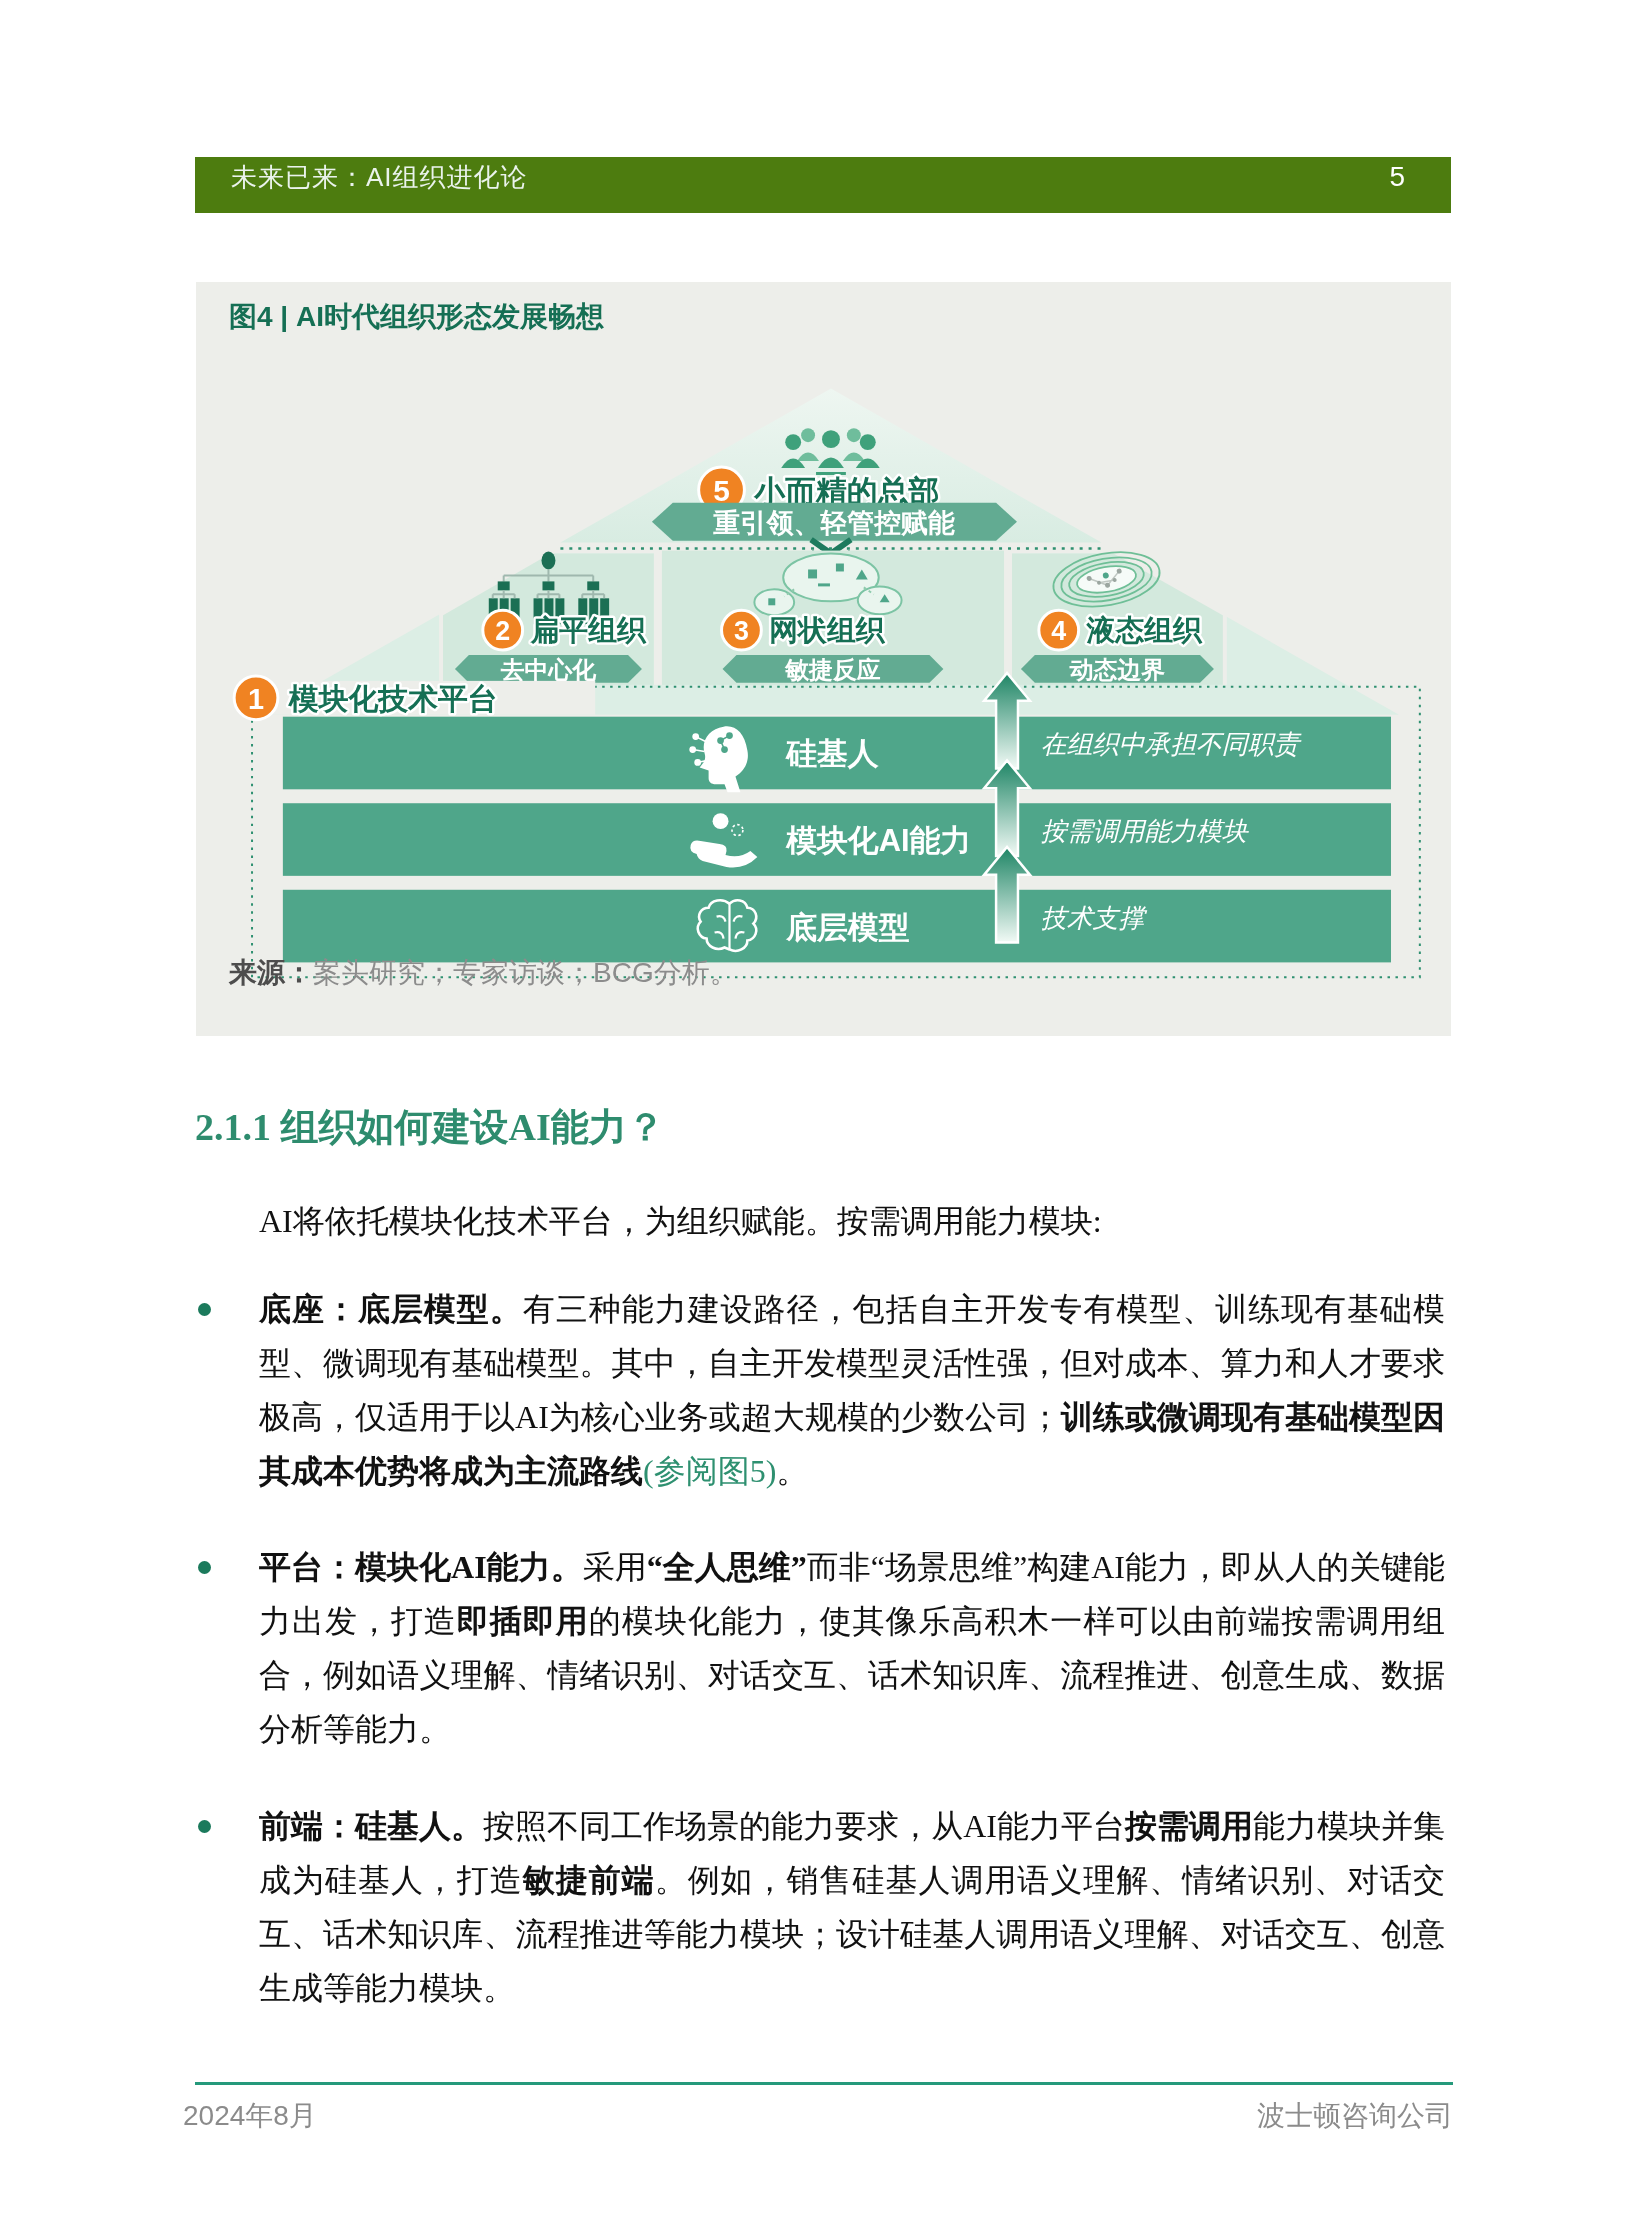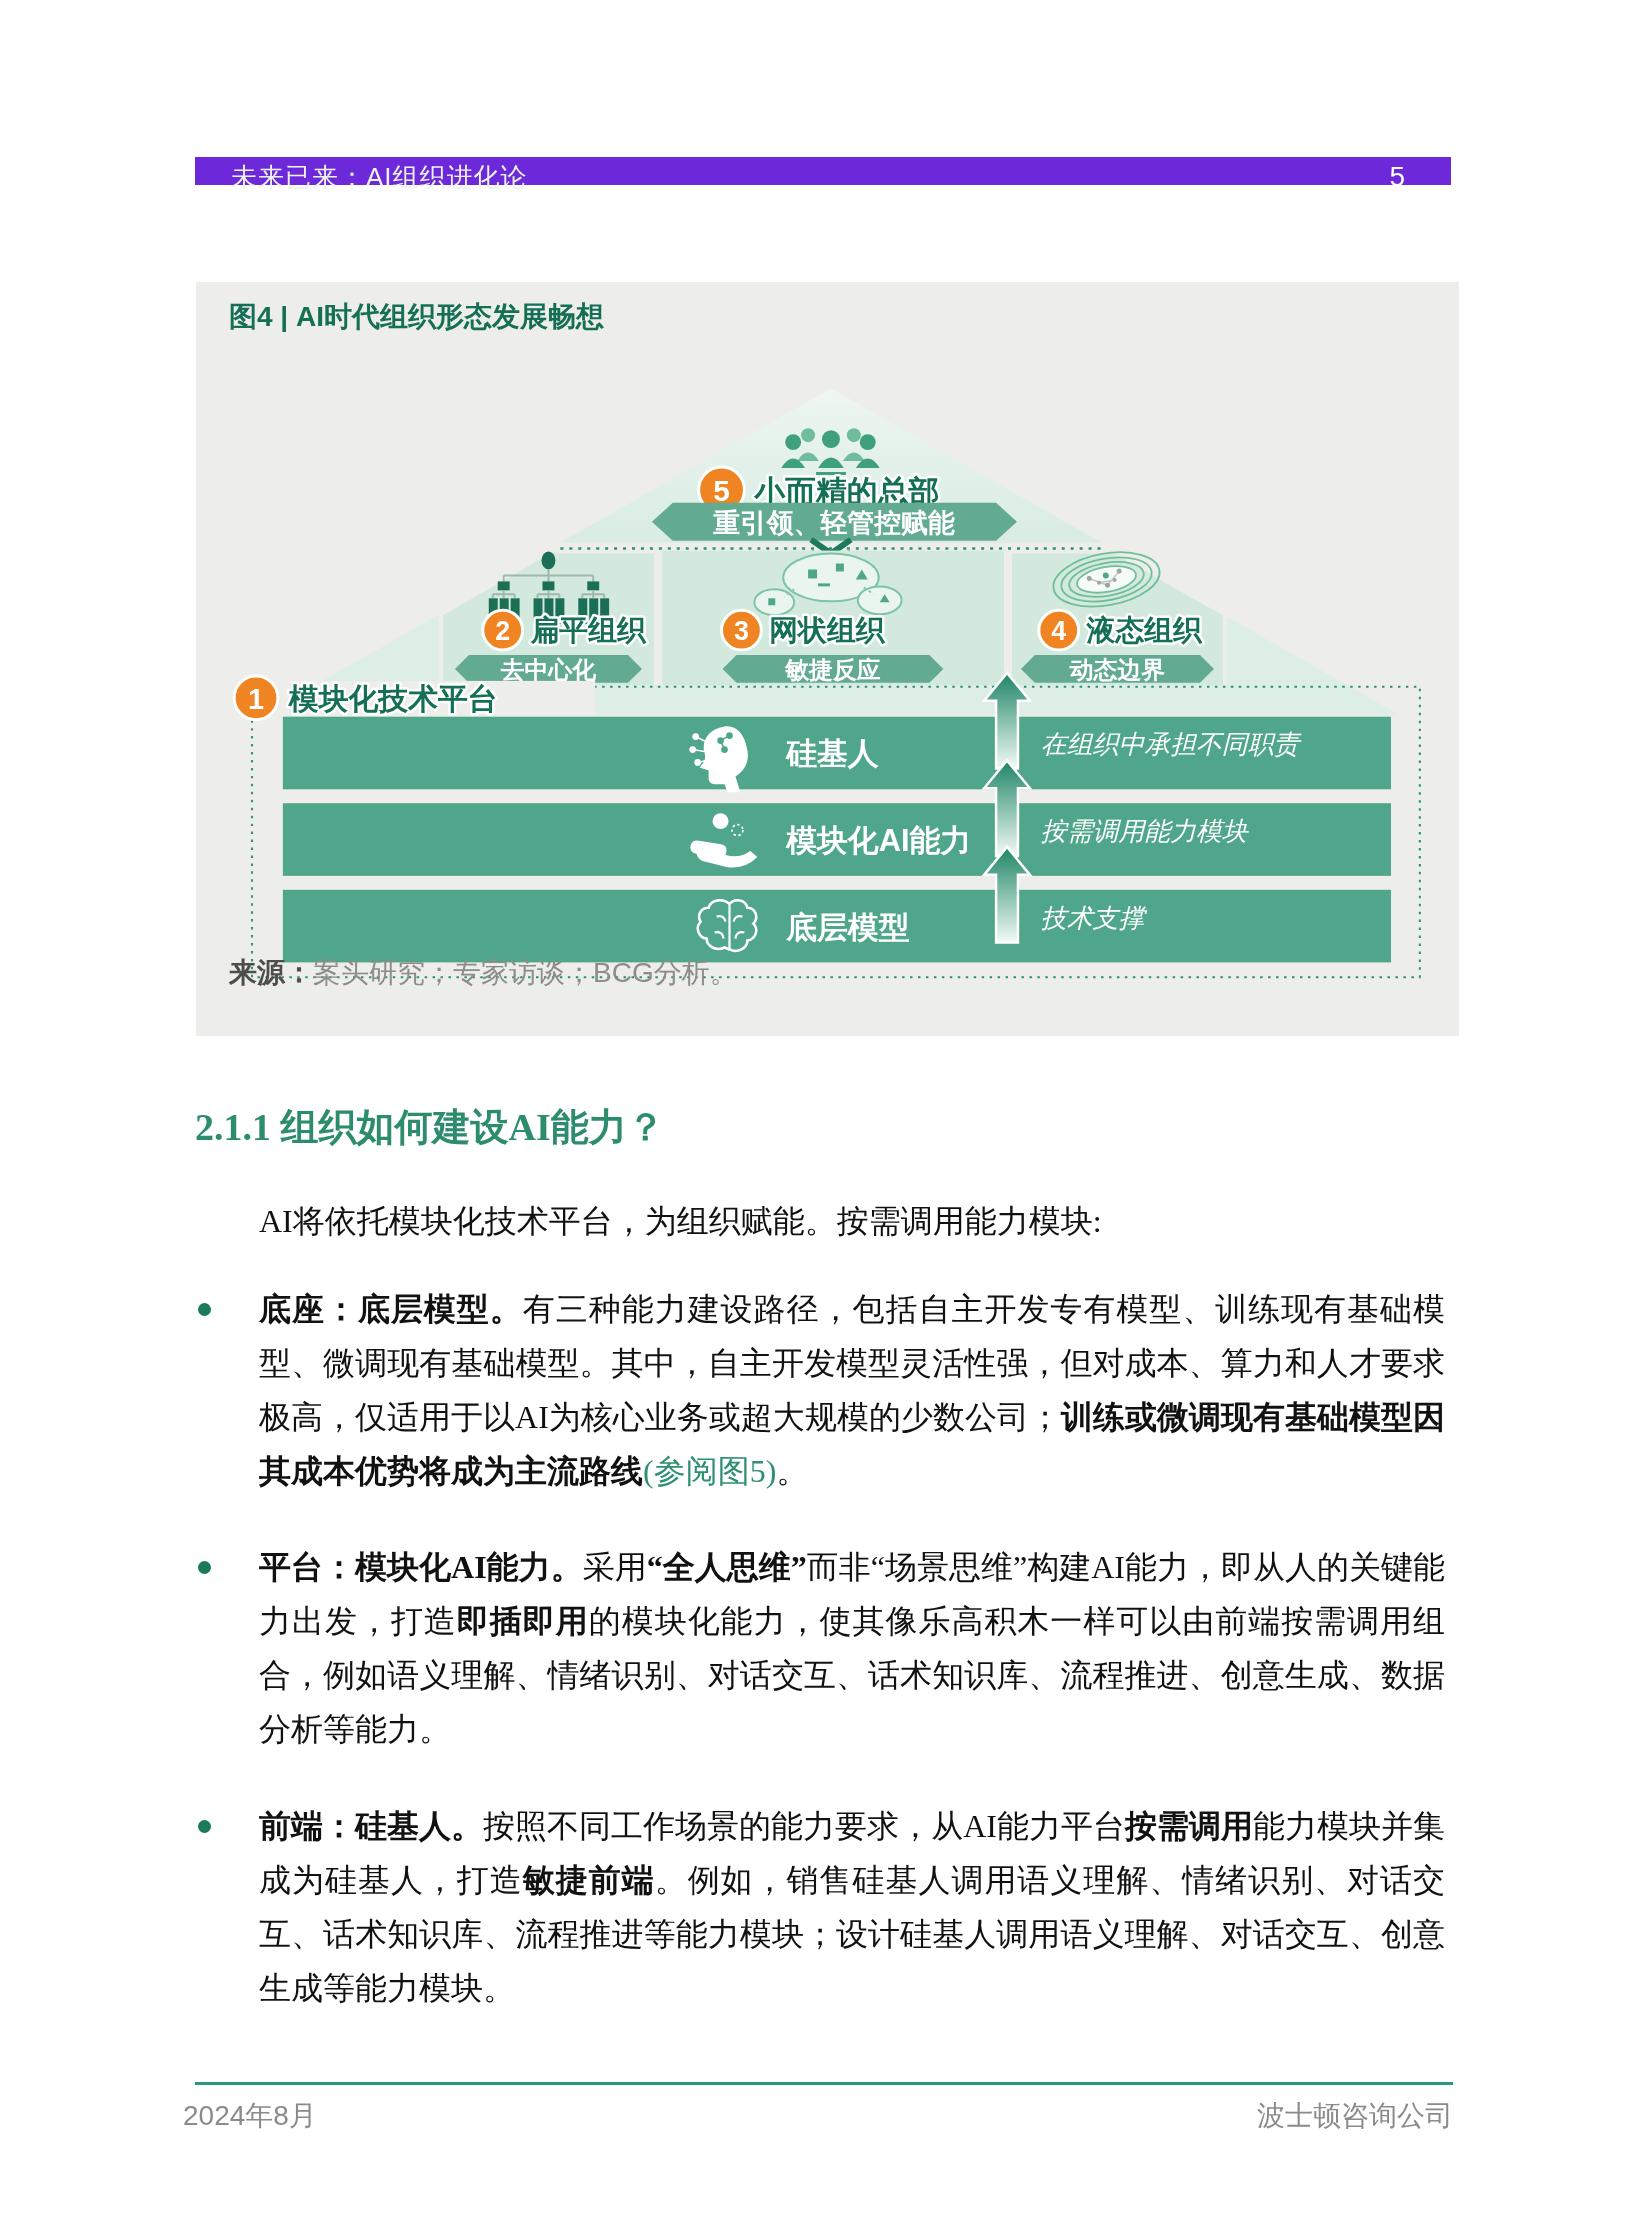--- a/index.html
+++ b/index.html
@@ -1,24 +1,24 @@
 <!DOCTYPE html>
 <html><head>
 <meta charset="utf-8">
 <style>
   html,body{margin:0;padding:0;background:#ffffff;}
   .page{position:relative;width:1646px;height:2233px;background:#ffffff;overflow:hidden;
         font-family:"Liberation Sans",sans-serif;}
   
-  .header-bar{position:absolute;left:195px;top:157px;width:1256px;height:28px;background:#6d28d9;}
+  .header-bar{position:absolute;left:195px;top:157px;width:1256px;height:56px;background:#4d7c0f;}
   .header-title{position:absolute;left:36px;top:0;height:40px;line-height:40px;color:#EAF3EC;
       font-size:26px;letter-spacing:1px;}
   .header-page{position:absolute;right:46px;top:0;height:40px;line-height:40px;color:#ffffff;font-size:28px;}
   
-  .figure-card{position:absolute;left:196px;top:282px;width:1255px;height:754px;background:#EDEEEA;padding-left:8px;}
+  .figure-card{position:absolute;left:196px;top:282px;width:1255px;height:754px;background:#EDEEEA;}
   .figure-title{position:absolute;left:33px;top:16px;font-size:28px;font-weight:bold;color:#156F54;}
   .figure-svg{position:absolute;left:0;top:0;}
   .figure-source{position:absolute;left:33px;top:672px;font-size:28px;color:#8C8C8C;}
   .figure-source .src-label{font-weight:bold;color:#4D4D4D;}
   
   text{font-family:"Liberation Sans",sans-serif;}
   .halo{paint-order:stroke fill;stroke:#ffffff;stroke-width:5px;stroke-linejoin:round;}
   .dk{fill:#156F54;font-weight:bold;}
   .bannertext{fill:#ffffff;font-weight:bold;}
   .badge-num{fill:#ffffff;font-weight:bold;text-anchor:middle;}

